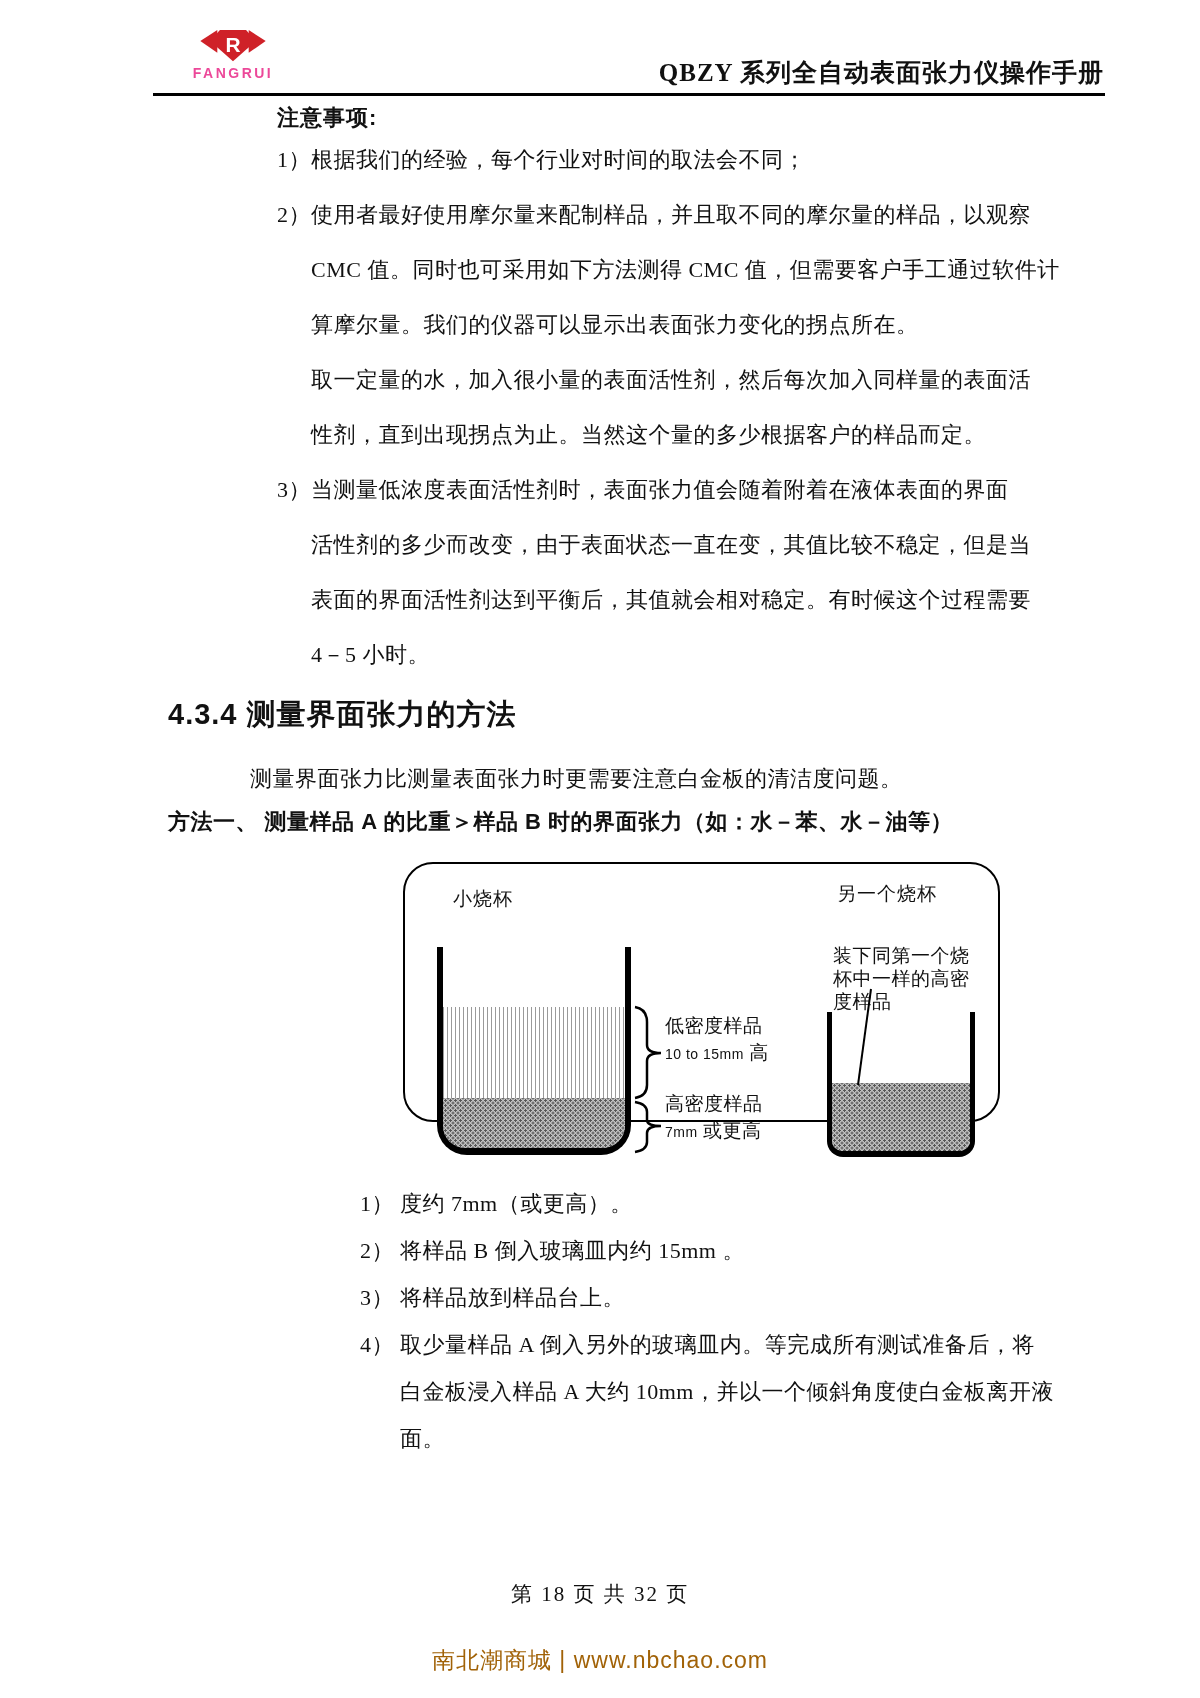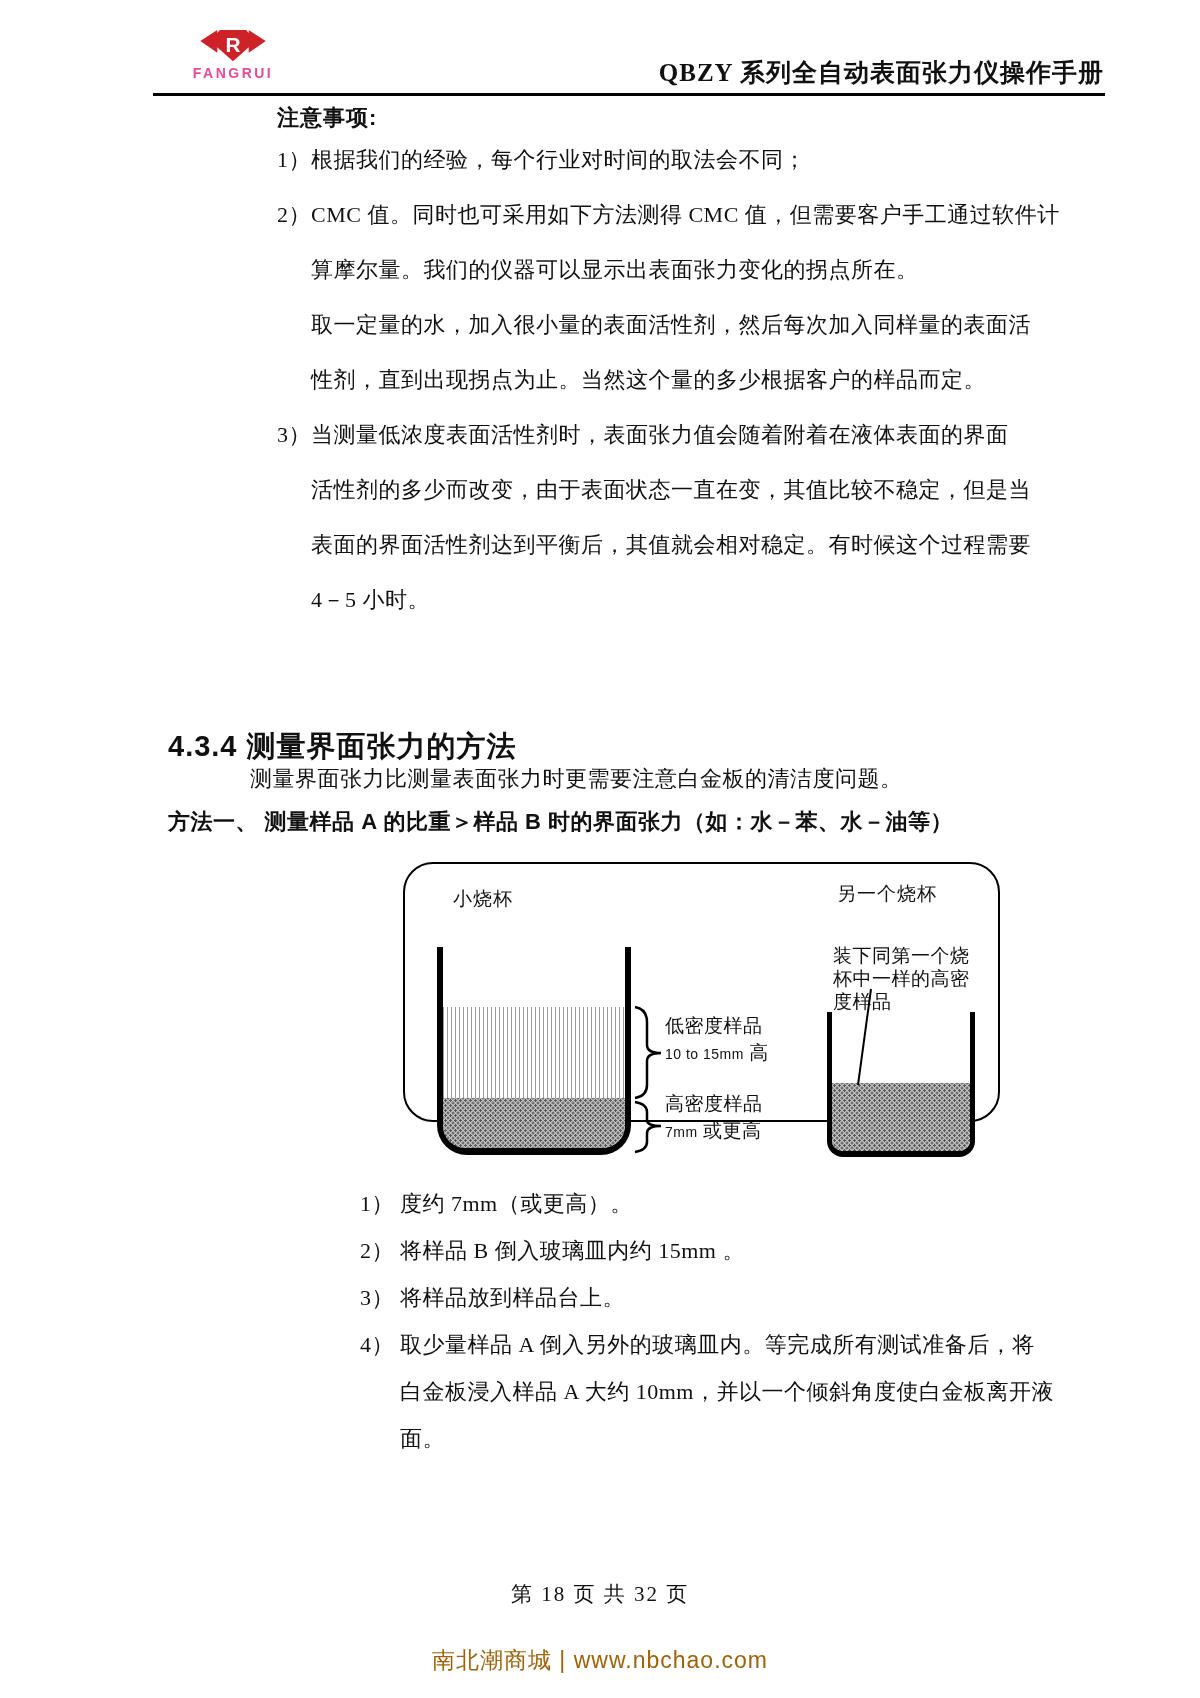--- a/index.html
+++ b/index.html
@@ -25,21 +25,21 @@
     position:absolute;left:277px;top:103px;font-size:22px;font-weight:bold;
     font-family:"Liberation Sans","DejaVu Sans",sans-serif;letter-spacing:1px;
   }
   .notes-list{position:absolute;left:277px;top:132px;width:770px;}
   .item{display:flex;}
   .item .num{width:34px;flex:0 0 auto;}
   .item .lines{flex:1;}
   .tline{height:55px;line-height:55px;font-size:22px;letter-spacing:.5px;white-space:nowrap;}
   
   .section-heading{
-    position:absolute;left:168px;top:727px;font-size:29px;font-weight:bold;
+    position:absolute;left:168px;top:695px;font-size:29px;font-weight:bold;
     font-family:"Liberation Sans","DejaVu Sans",sans-serif;letter-spacing:1px;white-space:nowrap;text-align:right;
   }
   .section-intro{position:absolute;left:250px;top:764px;font-size:22px;letter-spacing:.5px;white-space:nowrap;text-align:right;}
   .method-title{
     position:absolute;left:168px;top:807px;font-size:22px;font-weight:bold;
     font-family:"Liberation Sans","DejaVu Sans",sans-serif;letter-spacing:.5px;white-space:nowrap;
   }
   
   .diagram{position:absolute;left:403px;top:862px;width:597px;height:260px;}
   .diagram-frame{
@@ -105,20 +105,21 @@
   <div class="notes-list">
     <div class="item">
       <div class="num tline">1）</div>
       <div class="lines">
         <div class="tline">根据我们的经验，每个行业对时间的取法会不同；</div>
       </div>
     </div>
     <div class="item">
       <div class="num tline">2）</div>
       <div class="lines">
+        <div class="tline">使用者最好使用摩尔量来配制样品，并且取不同的摩尔量的样品，以观察</div>
         <div class="tline">CMC 值。同时也可采用如下方法测得 CMC 值，但需要客户手工通过软件计</div>
         <div class="tline">算摩尔量。我们的仪器可以显示出表面张力变化的拐点所在。</div>
         <div class="tline">取一定量的水，加入很小量的表面活性剂，然后每次加入同样量的表面活</div>
         <div class="tline">性剂，直到出现拐点为止。当然这个量的多少根据客户的样品而定。</div>
       </div>
     </div>
     <div class="item">
       <div class="num tline">3）</div>
       <div class="lines">
         <div class="tline">当测量低浓度表面活性剂时，表面张力值会随着附着在液体表面的界面</div>

